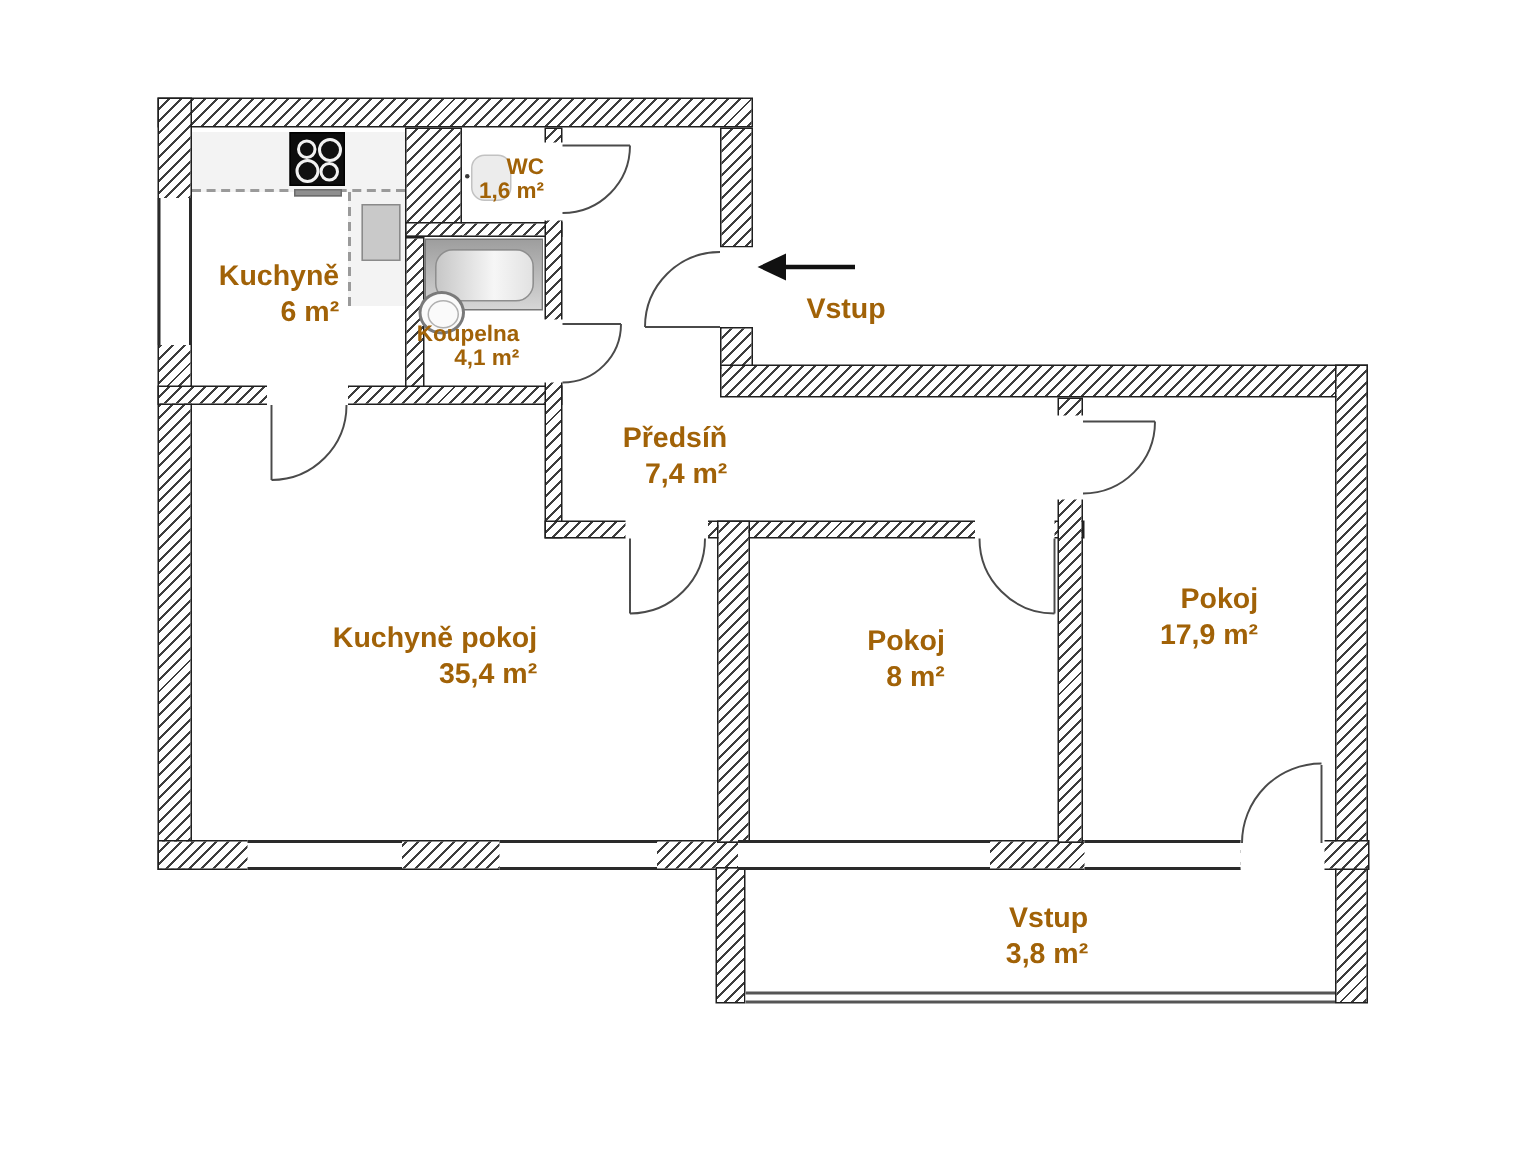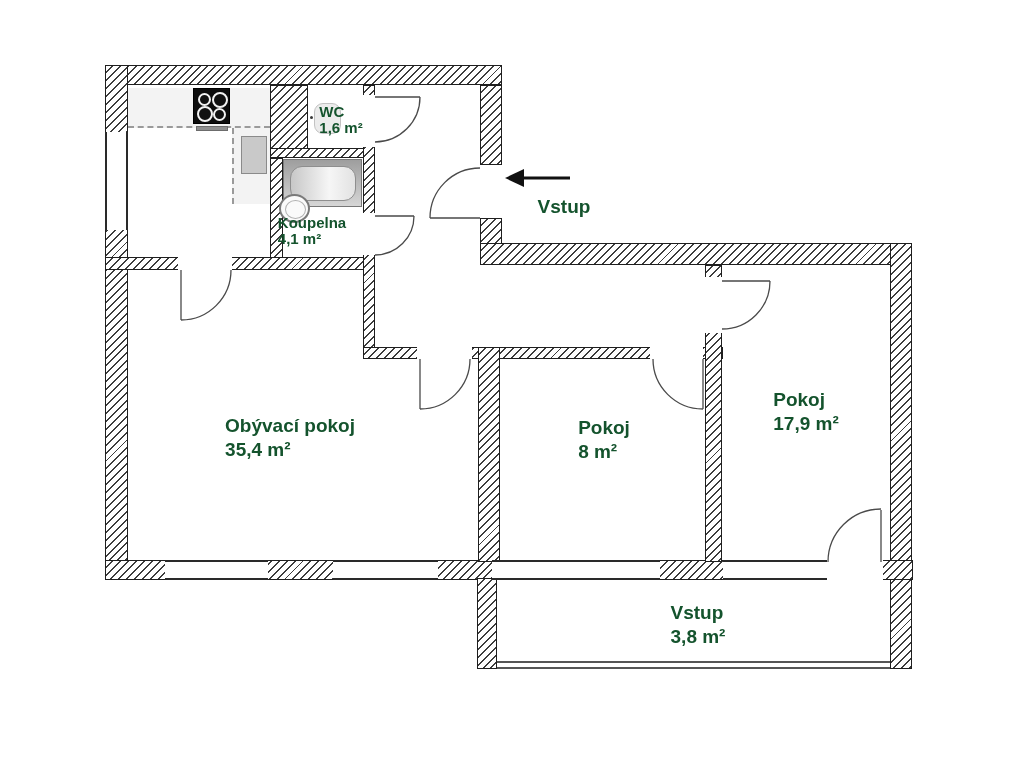--- a/index.html
+++ b/index.html
@@ -14,21 +14,21 @@
   }
   .opening{position:absolute;background:#ffffff;z-index:2;}
   .window{position:absolute;background:#ffffff;z-index:2;box-sizing:border-box;}
   .window.h{border-top:2px solid #2a2a2a;border-bottom:2px solid #2a2a2a;}
   .window.v{border-left:2px solid #2a2a2a;border-right:2px solid #2a2a2a;}
   .rail{position:absolute;background:#ffffff;z-index:2;box-sizing:border-box;
         border-top:2px solid #555;border-bottom:2px solid #555;}
   .fixture{position:absolute;z-index:2;box-sizing:border-box;}
   .label{
     position:absolute;z-index:4;transform:translate(-50%,-50%);
-    text-align:left;font-weight:bold;color:#14532d;white-space:nowrap;
+    text-align:right;font-weight:bold;color:#a16207;white-space:nowrap;
     line-height:24px;font-size:19px;
   }
   .label.small{font-size:15px;line-height:16px;}
   .label .area{display:block;}
   #arcs{position:absolute;left:0;top:0;z-index:3;pointer-events:none;}
   .burner{position:absolute;border-radius:50%;border:2px solid #f2f2f2;background:#111;}
 </style>
 </head>
 <body>
 
@@ -107,34 +107,42 @@
       <path d="M722,281 L770,281 M770,281 A48,48 0 0 1 722,329"></path>
 
       <path d="M881,562 L881,510 M828,562 A53,53 0 0 1 881,509"></path>
     </g>
     <g>
       <line x1="570" y1="178" x2="522" y2="178" stroke="#111" stroke-width="3"></line>
       <polygon points="505,178 524,169 524,187" fill="#111"></polygon>
     </g>
   </svg>
 
+  <div class="label" style="left:186px;top:197px;">
+    <span>Kuchyně</span>
+    <span class="area">6 m²</span>
+  </div>
 
   <div class="label small" style="left:341px;top:120px;">
     <span>WC</span>
     <span class="area">1,6 m²</span>
   </div>
 
   <div class="label small" style="left:312px;top:231px;">
     <span>Koupelna</span>
     <span class="area">4,1 m²</span>
   </div>
 
+  <div class="label" style="left:450px;top:305px;">
+    <span>Předsíň</span>
+    <span class="area">7,4 m²</span>
+  </div>
 
   <div class="label" style="left:290px;top:438px;">
-    <span>Obývací pokoj</span>
+    <span>Kuchyně pokoj</span>
     <span class="area">35,4 m²</span>
   </div>
 
   <div class="label" style="left:604px;top:440px;">
     <span>Pokoj</span>
     <span class="area">8 m²</span>
   </div>
 
   <div class="label" style="left:806px;top:412px;">
     <span>Pokoj</span>

